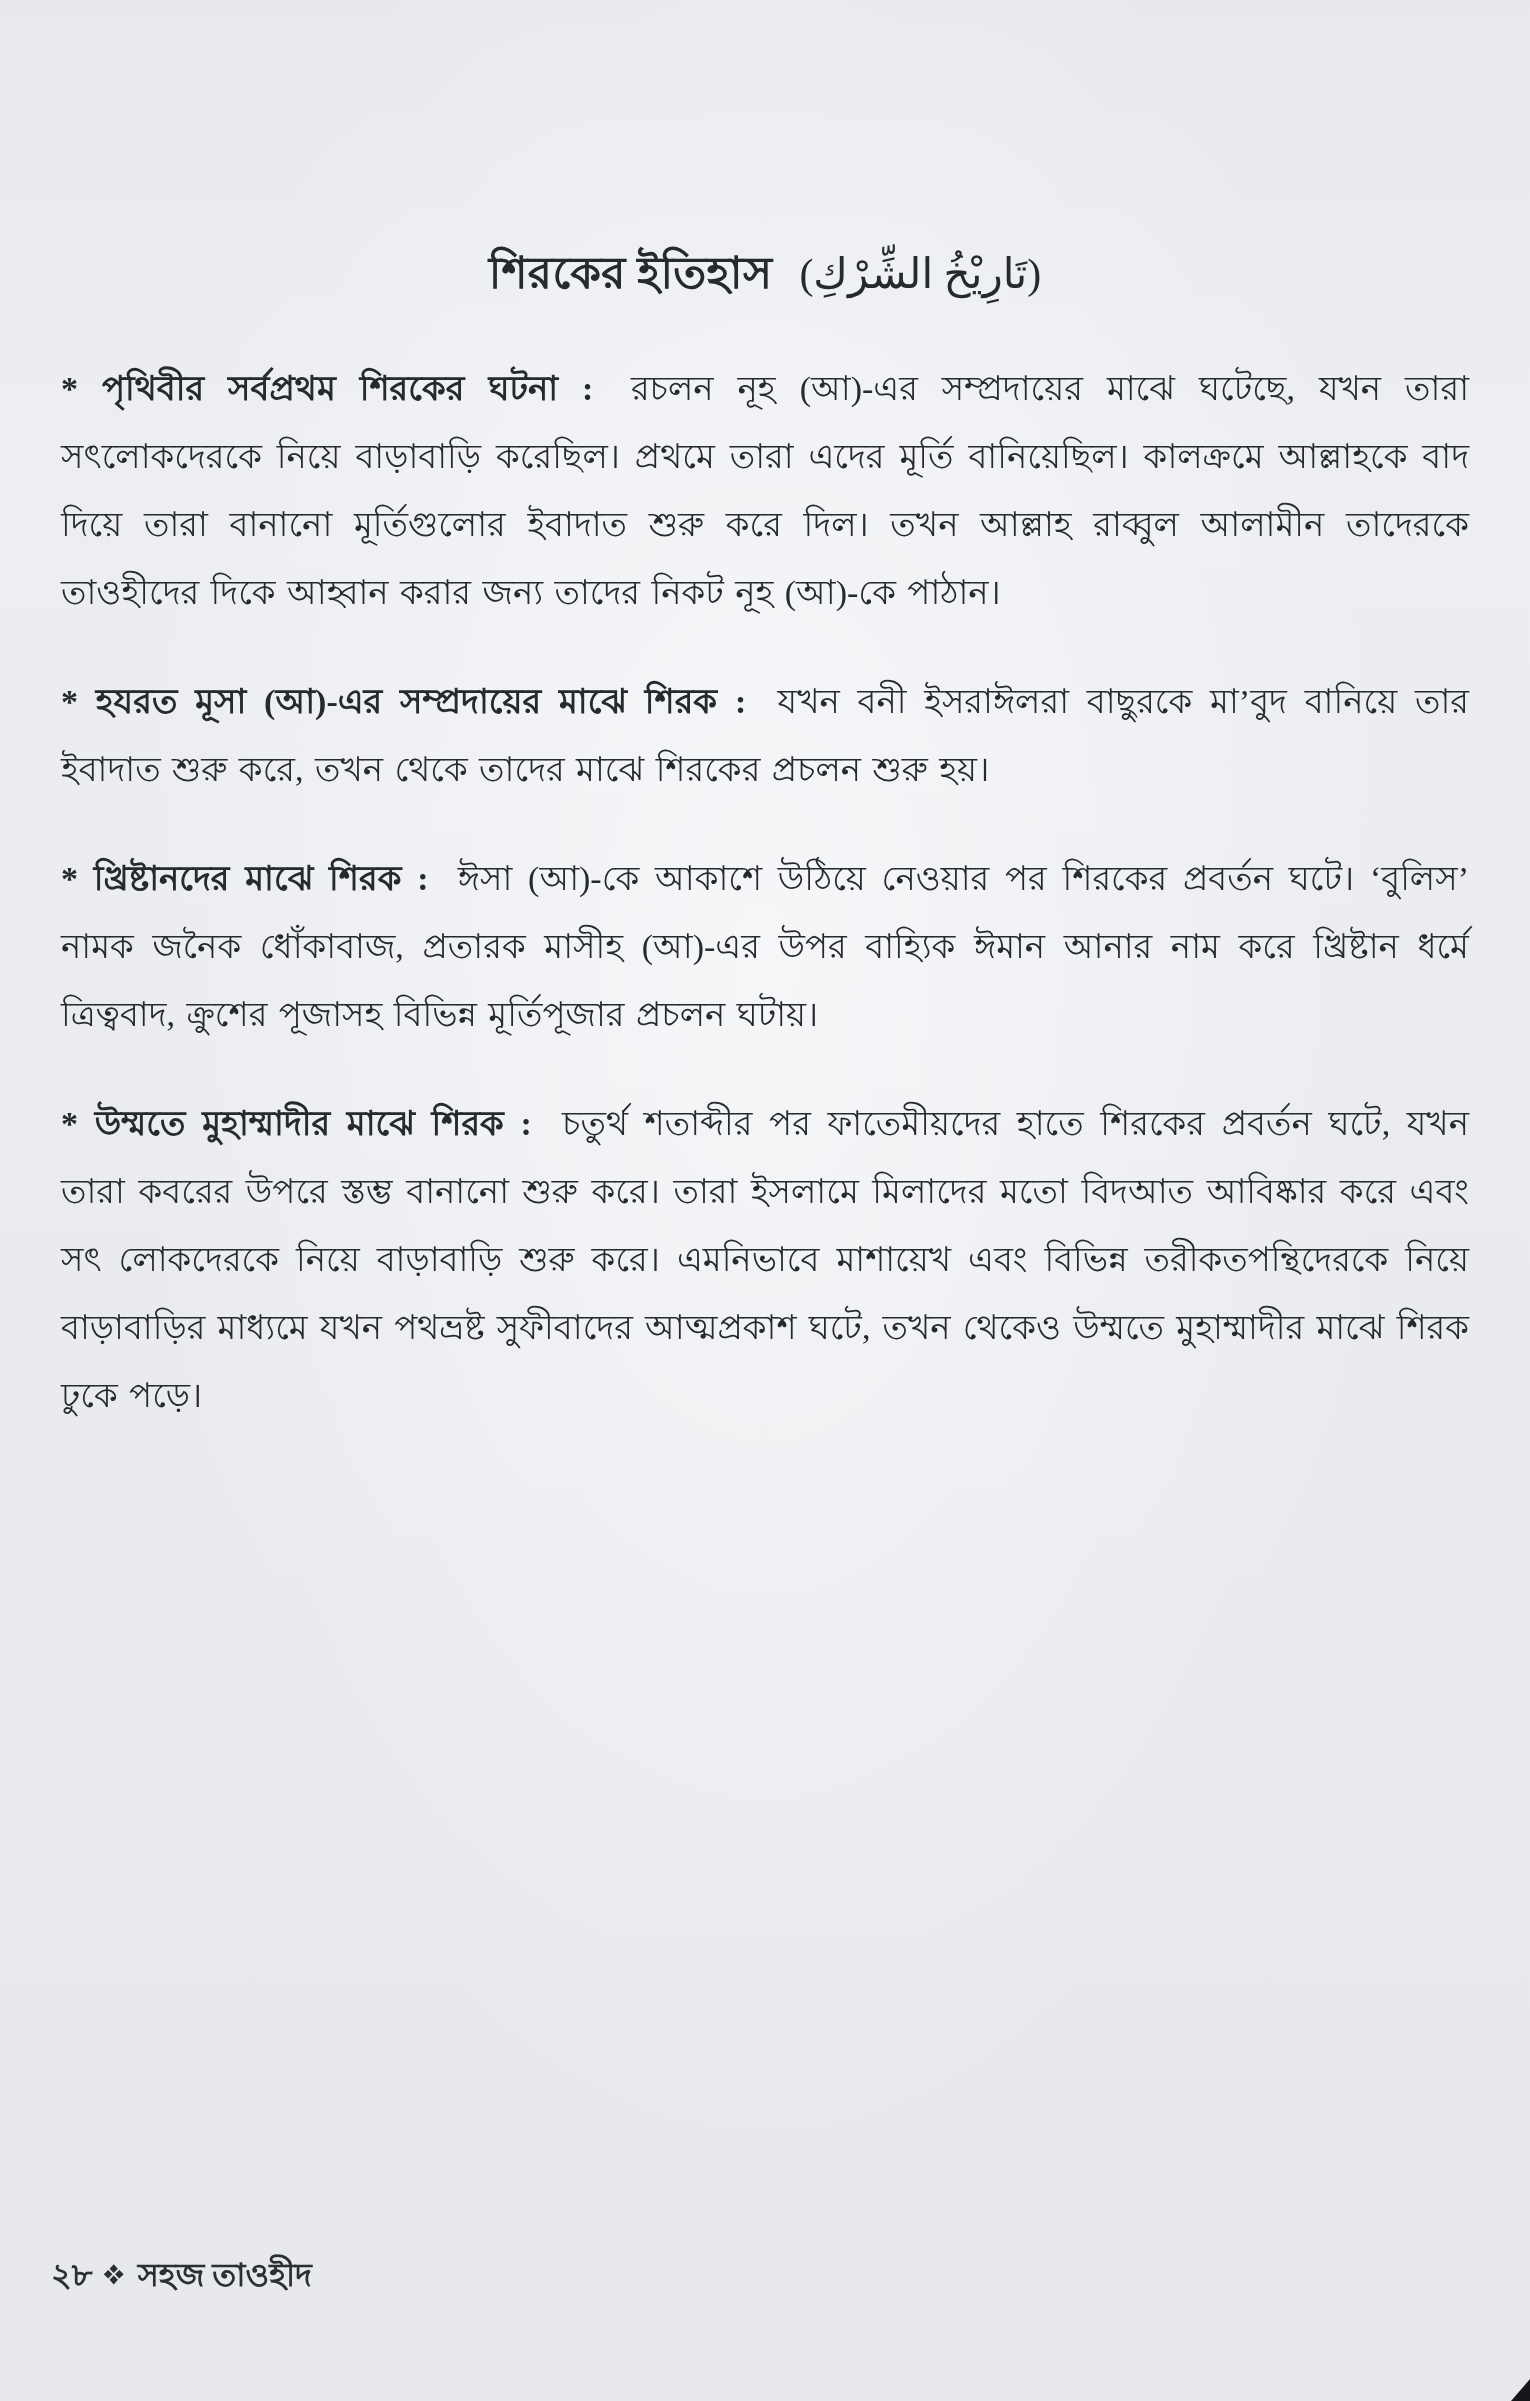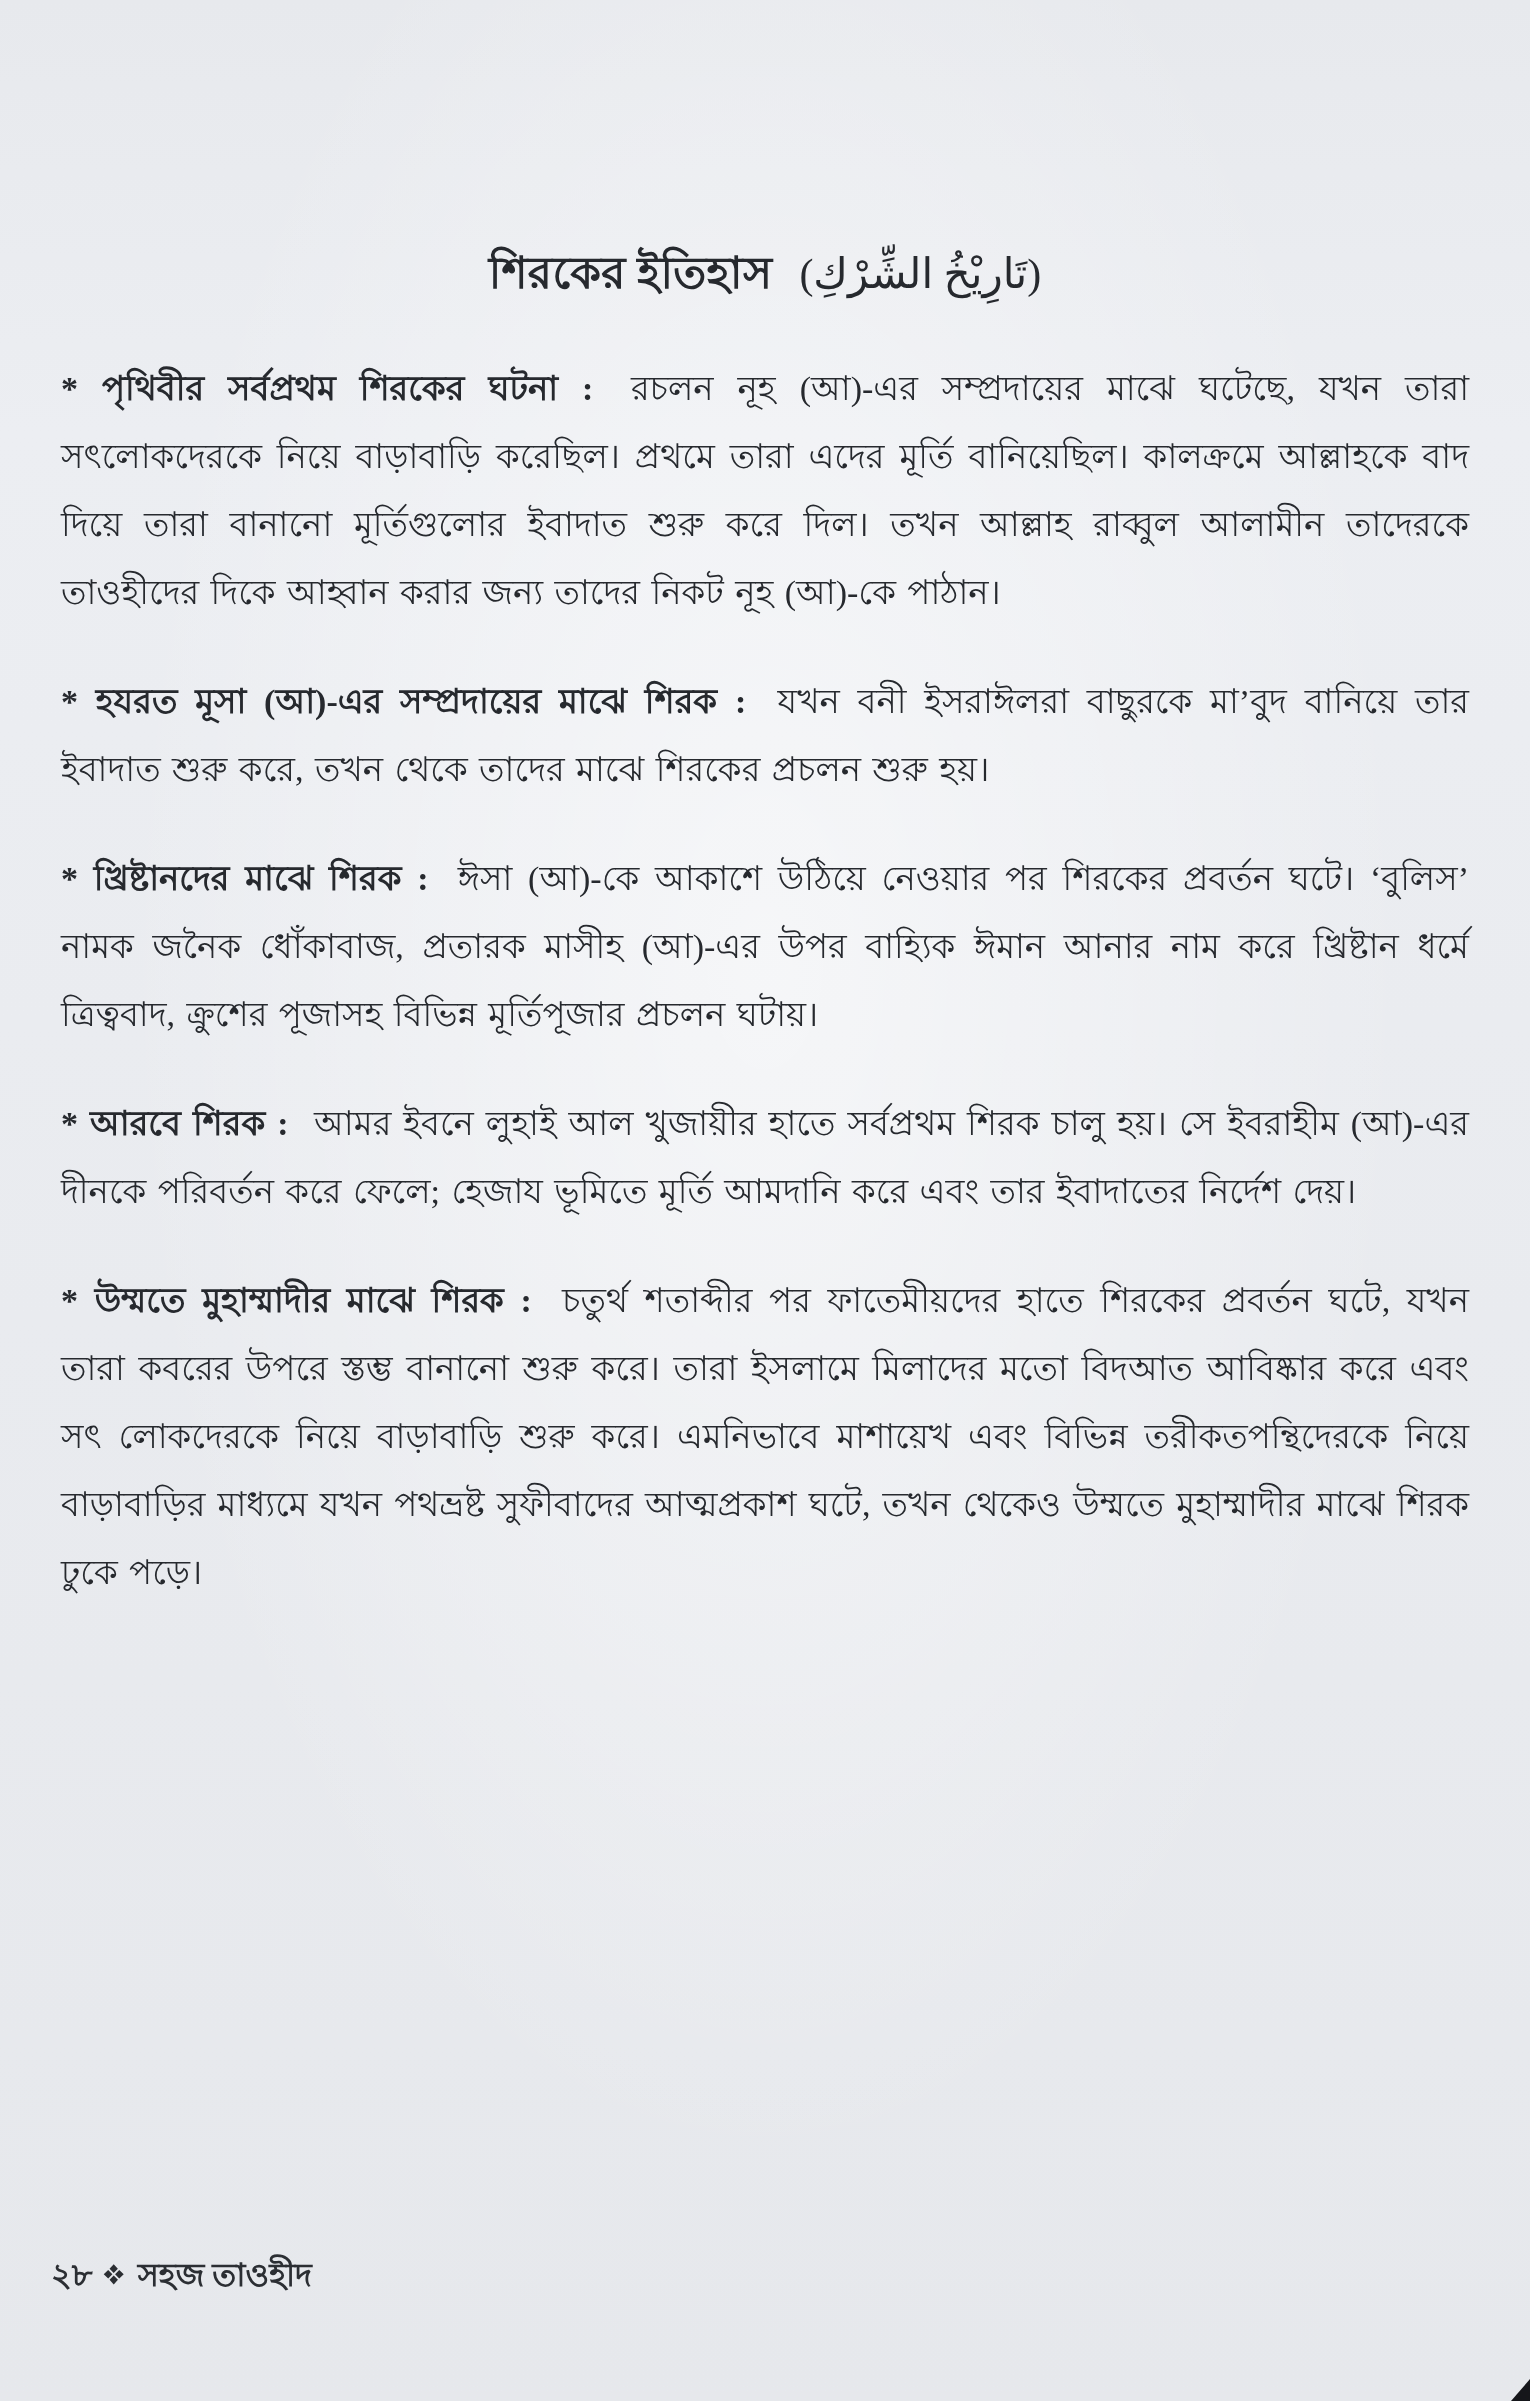--- a/index.html
+++ b/index.html
@@ -99,24 +99,20 @@
     <p>
       <span class="lead">* হযরত মূসা (আ)-এর সম্প্রদায়ের মাঝে শিরক :</span>
       <span>যখন বনী ইসরাঈলরা বাছুরকে মা’বুদ বানিয়ে তার ইবাদাত শুরু করে, তখন থেকে তাদের মাঝে শিরকের প্রচলন শুরু হয়।</span>
     </p>
 
     <p>
       <span class="lead">* খ্রিষ্টানদের মাঝে শিরক :</span>
       <span>ঈসা (আ)-কে আকাশে উঠিয়ে নেওয়ার পর শিরকের প্রবর্তন ঘটে। ‘বুলিস’ নামক জনৈক ধোঁকাবাজ, প্রতারক মাসীহ (আ)-এর উপর বাহ্যিক ঈমান আনার নাম করে খ্রিষ্টান ধর্মে ত্রিত্ববাদ, ক্রুশের পূজাসহ বিভিন্ন মূর্তিপূজার প্রচলন ঘটায়।</span>
     </p>
 
-    <p>
-      <span class="lead">* আরবে শিরক :</span>
-      <span>আমর ইবনে লুহাই আল খুজায়ীর হাতে সর্বপ্রথম শিরক চালু হয়। সে ইবরাহীম (আ)-এর দীনকে পরিবর্তন করে ফেলে; হেজায ভূমিতে মূর্তি আমদানি করে এবং তার ইবাদাতের নির্দেশ দেয়।</span>
-    </p>
 
     <p>
       <span class="lead">* উম্মতে মুহাম্মাদীর মাঝে শিরক :</span>
       <span>চতুর্থ শতাব্দীর পর ফাতেমীয়দের হাতে শিরকের প্রবর্তন ঘটে, যখন তারা কবরের উপরে স্তম্ভ বানানো শুরু করে। তারা ইসলামে মিলাদের মতো বিদআত আবিষ্কার করে এবং সৎ লোকদেরকে নিয়ে বাড়াবাড়ি শুরু করে। এমনিভাবে মাশায়েখ এবং বিভিন্ন তরীকতপন্থিদেরকে নিয়ে বাড়াবাড়ির মাধ্যমে যখন পথভ্রষ্ট সুফীবাদের আত্মপ্রকাশ ঘটে, তখন থেকেও উম্মতে মুহাম্মাদীর মাঝে শিরক ঢুকে পড়ে।</span>
     </p>
 
   </div>
 
   <div class="footer">
     <span class="pageno">২৮</span><span class="diamond">❖</span><span class="book">সহজ তাওহীদ</span>

